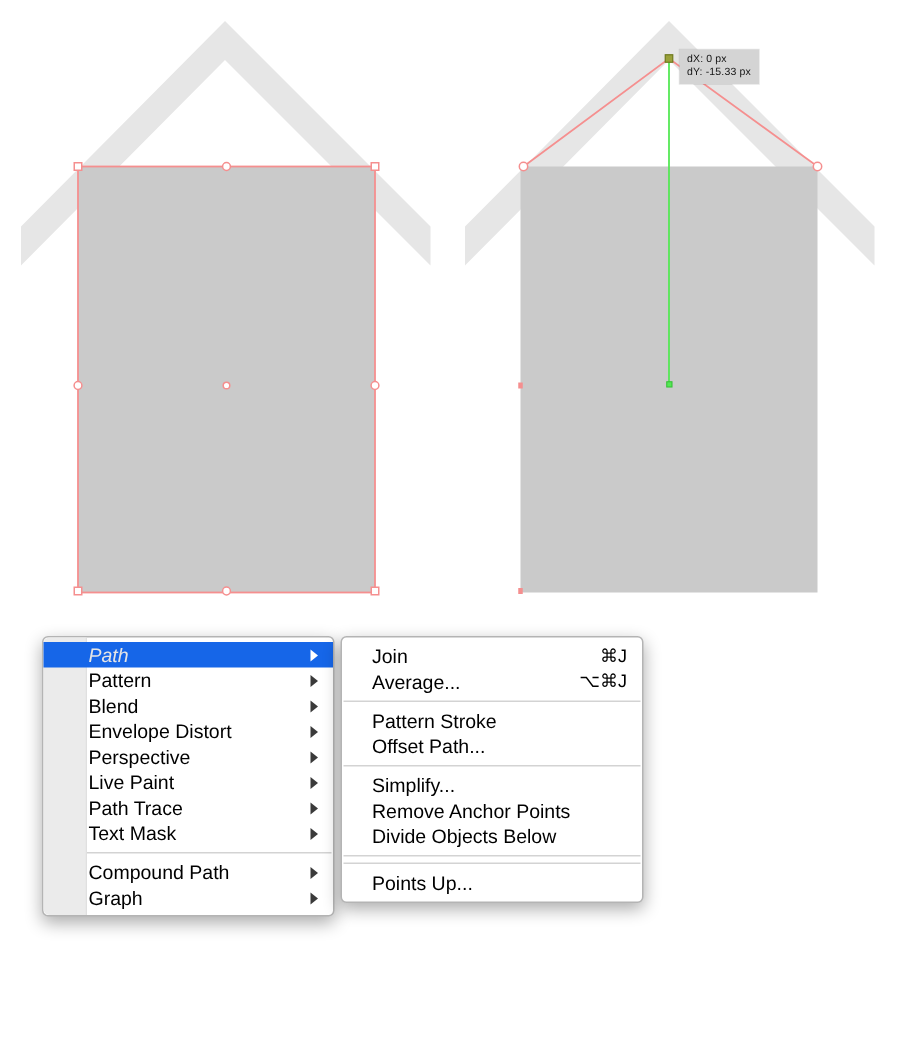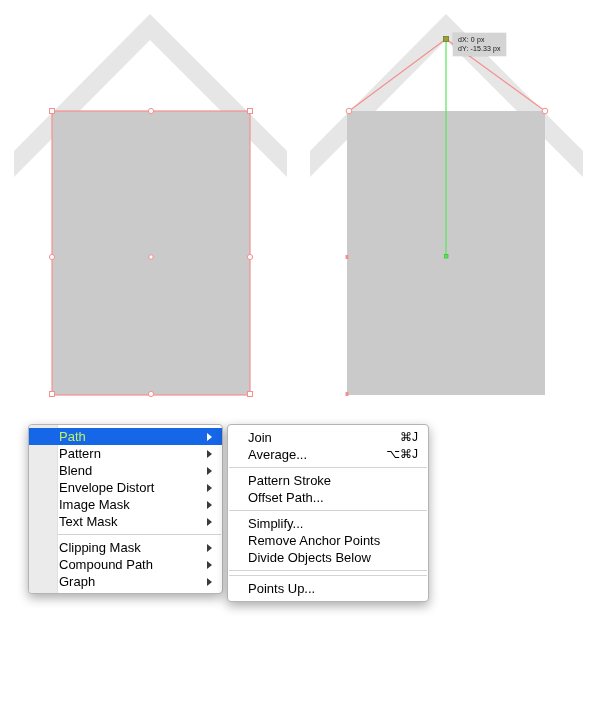--- a/index.html
+++ b/index.html
@@ -98,21 +98,22 @@
   .menu-item .shortcut {
     margin-left: auto;
     padding-left: 18px;
     font-size: 12px;
     color: #000;
     font-family: "Liberation Sans", sans-serif;
   }
 
   .menu-item.selected {
     background: #1666e8;
-    color: #bef264;
+    color: #e5e5e5;
+    font-style: italic;
   }
 
   
   .arrow {
     position: absolute;
     right: 10px;
     top: 50%;
     transform: translateY(-50%);
     width: 0; height: 0;
     border-left: 5px solid #3a3a3a;
@@ -194,32 +195,36 @@
     </div>
     <div class="menu-item">
       <span class="label">Blend</span>
       <span class="arrow"></span>
     </div>
     <div class="menu-item">
       <span class="label">Envelope Distort</span>
       <span class="arrow"></span>
     </div>
     <div class="menu-item">
-      <span class="label">Image Mask</span>
+      <span class="label">Perspective</span>
+      <span class="arrow"></span>
+    </div>
+    <div class="menu-item">
+      <span class="label">Live Paint</span>
+      <span class="arrow"></span>
+    </div>
+    <div class="menu-item">
+      <span class="label">Path Trace</span>
       <span class="arrow"></span>
     </div>
     <div class="menu-item">
       <span class="label">Text Mask</span>
       <span class="arrow"></span>
     </div>
     <div class="sep"></div>
-    <div class="menu-item">
-      <span class="label">Clipping Mask</span>
-      <span class="arrow"></span>
-    </div>
     <div class="menu-item">
       <span class="label">Compound Path</span>
       <span class="arrow"></span>
     </div>
     <div class="menu-item">
       <span class="label">Graph</span>
       <span class="arrow"></span>
     </div>
   </div>
 

